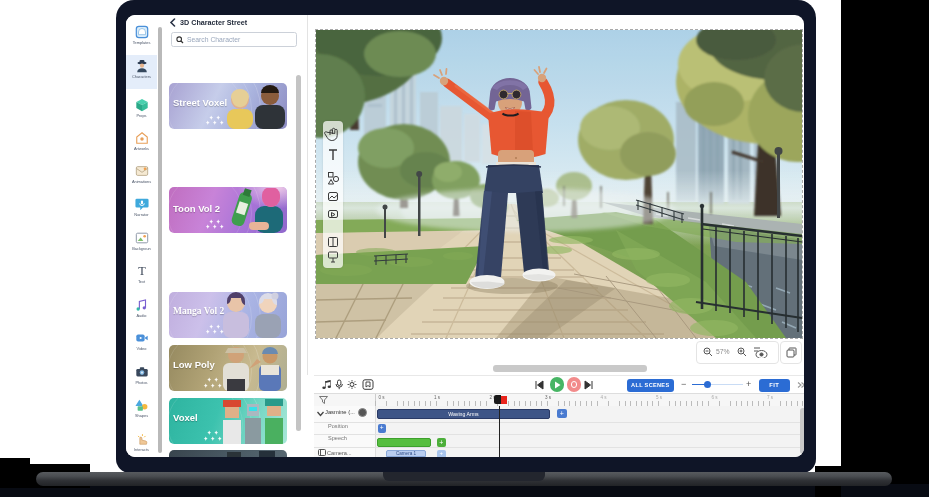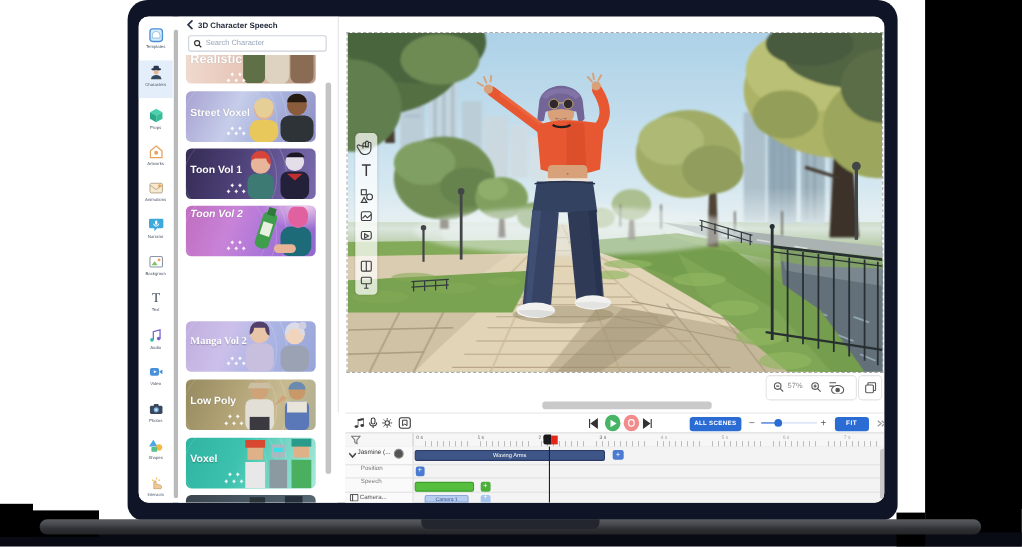--- a/index.html
+++ b/index.html
@@ -134,91 +134,61 @@
         <span>Interacts</span>
       </div>
   </div>
 
   <div class="abs" style="left:31.5px;top:12px;width:4px;height:426px;background:#b9b9b9;border-radius:2px;"></div>
 
   <div class="abs" id="panel" style="left:36px;top:0;width:144.5px;height:442px;background:#fff;">
     <svg class="abs" style="left:7px;top:3px;" width="8" height="9" viewBox="0 0 8 9">
         <path d="M5.5 1 L2 4.5 L5.5 8" fill="none" stroke="#2a3346" stroke-width="1.6" stroke-linecap="round"></path>
       </svg>
-    <div class="abs" style="left:18px;top:3px;font-size:7.2px;font-weight:bold;color:#242c3c;">3D Character Speech</div>
+    <div class="abs" style="left:18px;top:3px;font-size:7.2px;font-weight:bold;color:#242c3c;">3D Character Street</div>
     <div class="abs" style="left:9px;top:17px;width:124px;height:13px;background:#fff;border:1px solid #ccd1d9;border-radius:2.5px;">
       <svg class="abs" style="left:4px;top:3px;" width="8" height="8" viewBox="0 0 8 8">
           <circle cx="3.2" cy="3.2" r="2.3" fill="none" stroke="#333" stroke-width="1.1"></circle>
           <path d="M5 5 L7 7" stroke="#333" stroke-width="1.2"></path>
         </svg>
       <div class="abs" style="left:15px;top:2.5px;font-size:6.8px;color:#9aa7bc;">Search Character</div>
     </div>
     <div class="abs" style="left:0;top:34.5px;width:144.5px;height:407.5px;overflow:hidden;">
 
-      <div class="card" style="left:7px;top:-20px;background:linear-gradient(100deg,#f0dcd0,#e6c6b8 45%,#cdaa98 75%,#b89a88);">
-        <div class="arcs"></div>
-        <svg class="abs" style="left:50px;top:0;" width="68" height="46" viewBox="0 0 68 46">
-            <rect x="2" y="14" width="20" height="32" rx="6" fill="#5f7046"></rect>
-            <circle cx="12" cy="10" r="7" fill="#caa286"></circle>
-            <path d="M5 6 a7 7 0 0 1 14 0z" fill="#3a3028"></path>
-            <rect x="22" y="12" width="22" height="34" rx="7" fill="#ded2c0"></rect>
-            <circle cx="33" cy="7" r="7" fill="#d4a888"></circle>
-            <path d="M26 4 a7 6 0 0 1 14 0z" fill="#8a6a4a"></path>
-            <rect x="45" y="13" width="21" height="33" rx="7" fill="#8a6c54"></rect>
-            <circle cx="56" cy="8" r="7" fill="#c09878"></circle>
-            <path d="M49 5 a7 6 0 0 1 14 0z" fill="#2e2620"></path>
-          </svg>
-        <div class="t" style="top:18px;font-size:11.5px;">Realistic</div>
-        <div class="spark" style="left:36px;top:36px;">✦✦<br>✦✦✦</div>
-      </div>
 
       <div class="card" style="left:7px;top:33px;background:linear-gradient(115deg,#a8a2d2 0%,#c6cdea 38%,#aab4de 62%,#8d8cc2 100%);">
         <div class="arcs"></div>
         <svg class="abs" style="left:56px;top:2px;" width="62" height="44" viewBox="0 0 62 44">
             <rect x="2" y="24" width="26" height="20" rx="8" fill="#e8c85a"></rect>
             <circle cx="15" cy="15" r="9" fill="#e0b090"></circle>
             <path d="M6 12 a9 8 0 0 1 18 0 l-2 6 a8 8 0 0 1 -14 0z" fill="#e6cf96"></path>
             <rect x="30" y="20" width="30" height="24" rx="8" fill="#2e3338"></rect>
             <circle cx="45" cy="11" r="9" fill="#8a5c3c"></circle>
             <path d="M36 8 a9 8 0 0 1 18 0z" fill="#241a12"></path>
           </svg>
         <div class="t" style="top:14px;">Street Voxel</div>
         <div class="spark" style="left:36px;top:32px;">✦✦<br>✦✦✦</div>
       </div>
 
-      <div class="card" style="left:7px;top:85px;background:linear-gradient(105deg,#352c55 0%,#4d4178 40%,#685a9a 72%,#7a6cac 100%);">
-        <div class="arcs"></div>
-        <svg class="abs" style="left:52px;top:1px;" width="66" height="45" viewBox="0 0 66 45">
-            <rect x="4" y="22" width="24" height="23" rx="7" fill="#3d7a74"></rect>
-            <circle cx="16" cy="13" r="9" fill="#e8b49a"></circle>
-            <path d="M7 10 a9 9 0 0 1 18 0 l0 4 a9 9 0 0 1 -4 -6 l-10 0z" fill="#d84438"></path>
-            <rect x="34" y="20" width="26" height="25" rx="7" fill="#23203a"></rect>
-            <path d="M40 22 l7 6 7-6z" fill="#c03030"></path>
-            <circle cx="47" cy="11" r="8.5" fill="#e4deea"></circle>
-            <path d="M39 7 a9 7 0 0 1 17 0z" fill="#1a1626"></path>
-          </svg>
-        <div class="t" style="top:14px;">Toon Vol 1</div>
-        <div class="spark" style="left:36px;top:32px;">✦✦<br>✦✦✦</div>
-      </div>
 
       <div class="card" style="left:7px;top:137px;background:linear-gradient(110deg,#c06ec0 0%,#c883d8 35%,#a874d8 65%,#9068cc 100%);">
         <div class="arcs"></div>
         <div class="abs" style="right:0;top:0;width:50px;height:22px;background:radial-gradient(ellipse at 80% 0%,rgba(250,215,235,0.9),rgba(250,215,235,0) 70%);"></div>
         <svg class="abs" style="left:52px;top:1px;" width="66" height="45" viewBox="0 0 66 45">
             <g transform="rotate(18 20 22)">
               <rect x="14" y="4" width="13" height="34" rx="5" fill="#3f9e4e"></rect>
               <rect x="16" y="14" width="9" height="12" fill="#e8f0e0"></rect>
               <rect x="17" y="0" width="7" height="7" fill="#2e7a3a"></rect>
             </g>
             <rect x="34" y="18" width="28" height="27" rx="9" fill="#1d6a78"></rect>
             <circle cx="50" cy="10" r="9" fill="#e89ab8"></circle>
             <path d="M41 7 a9 8 0 0 1 18 0 l0 3 a9 9 0 0 1 -18 0z" fill="#e060a0"></path>
             <rect x="28" y="34" width="20" height="8" rx="4" fill="#e8b498"></rect>
           </svg>
-        <div class="t" style="top:2px;font-style:italic;">Toon Vol 2</div>
+        <div class="t" style="top:16px;">Toon Vol 2</div>
         <div class="spark" style="left:36px;top:32px;">✦✦<br>✦✦✦</div>
       </div>
 
 
       <div class="card" style="left:7px;top:242px;background:linear-gradient(110deg,#c0aede 0%,#ccc0ea 32%,#aab4e4 62%,#98a4d8 100%);font-family:Liberation Serif, serif;">
         <div class="arcs"></div>
         <svg class="abs" style="left:50px;top:0;" width="68" height="46" viewBox="0 0 68 46">
             <rect x="4" y="20" width="26" height="26" rx="8" fill="#c8bede"></rect>
             <circle cx="17" cy="11" r="9" fill="#e8c4a8"></circle>
             <path d="M8 9 a9 9 0 0 1 18 0 l0 4 c-2 0-4-4-4-7 l-10 0 c0 3-2 6-4 6z" fill="#50406a"></path>

